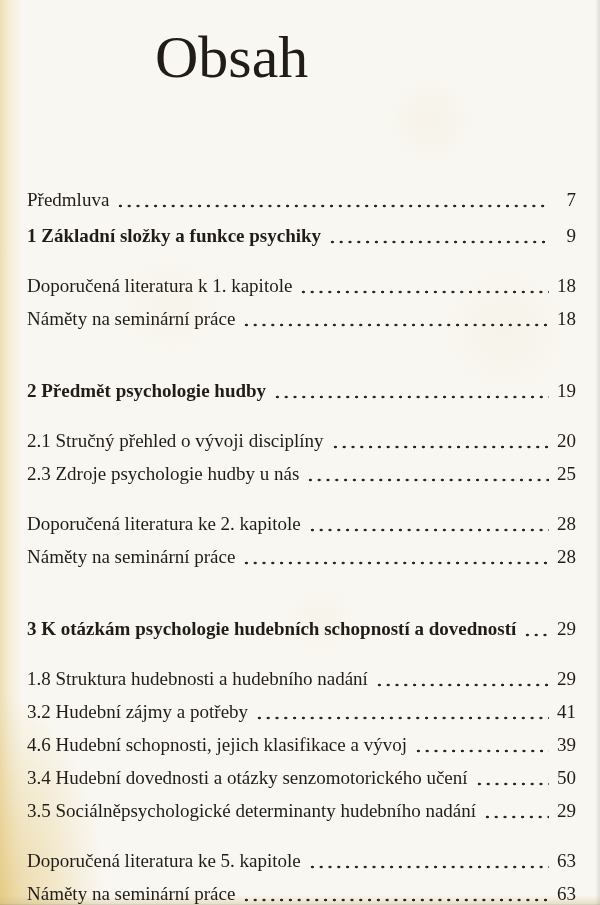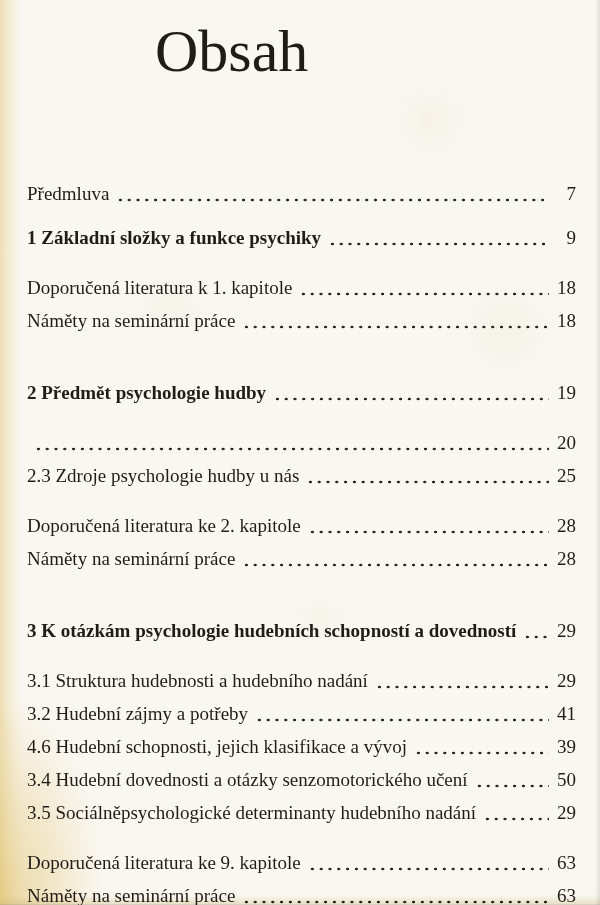--- a/index.html
+++ b/index.html
@@ -9,21 +9,21 @@
   }
   html,body{margin:0;padding:0;background:#ffffff;}
   .page{
     position:relative;
     width:600px;height:905px;
     box-sizing:border-box;
     background:var(--paper);
     overflow:hidden;
     font-family:"Liberation Serif","DejaVu Serif",serif;
     color:var(--ink);
-    padding:0 24px 0 27px;
+    padding:6px 24px 0 27px;
     border-top:1px solid #ececе4;
   }
   
   .edge-left{
     position:absolute;left:0;top:0;bottom:0;width:22px;
     background:linear-gradient(90deg, rgba(226,198,120,0.50), rgba(226,198,120,0.20) 45%, rgba(226,198,120,0) 100%);
     pointer-events:none;
   }
   .edge-left-glow{
     position:absolute;left:0;bottom:0;width:170px;height:320px;
@@ -71,21 +71,21 @@
     align-self:stretch;
     margin:0 5px 0 7px;
     background-image:radial-gradient(circle, #2b261f 1.15px, transparent 1.65px);
     background-size:8.8px 4px;
     background-repeat:repeat-x;
     background-position:0 calc(100% - 3px);
     min-width:10px;
   }
   .row .page-num{min-width:22px;text-align:right;white-space:nowrap;}
   .sp-first{margin-top:97px;}
-  .sp-sect {margin-top:22px;}
+  .sp-sect {margin-top:14px;}
   .sp-sub  {margin-top:28px;}
   .sp-big  {margin-top:50px;justify-content:space-between;}
   .sp-norm {margin-top:11px;}
 </style>
 </head>
 <body>
 
 <div class="page">
   <div class="edge-left"></div>
   <div class="edge-left-glow"></div>
@@ -121,20 +121,21 @@
       <span class="page-num">18</span>
     </div>
 
     <div class="row chapter sp-big">
       <span class="label">2 Předmět psychologie hudby</span>
       <span class="leader"></span>
       <span class="page-num">19</span>
     </div>
 
     <div class="row sp-sub">
+      <span class="label">2.1 Stručný přehled o vývoji disciplíny</span>
       <span class="leader"></span>
       <span class="page-num">20</span>
     </div>
 
 
     <div class="row sp-norm">
       <span class="label">2.3 Zdroje psychologie hudby u nás</span>
       <span class="leader"></span>
       <span class="page-num">25</span>
     </div>
@@ -151,21 +152,21 @@
       <span class="page-num">28</span>
     </div>
 
     <div class="row chapter sp-big">
       <span class="label">3 K otázkám psychologie hudebních schopností a dovedností</span>
       <span class="leader"></span>
       <span class="page-num">29</span>
     </div>
 
     <div class="row sp-sub">
-      <span class="label">3.1 Struktura hudebnosti a hudebního nadání</span>
+      <span class="label">1.8 Struktura hudebnosti a hudebního nadání</span>
       <span class="leader"></span>
       <span class="page-num">29</span>
     </div>
 
     <div class="row sp-norm">
       <span class="label">3.2 Hudební zájmy a potřeby</span>
       <span class="leader"></span>
       <span class="page-num">41</span>
     </div>
 
@@ -181,21 +182,21 @@
       <span class="page-num">50</span>
     </div>
 
     <div class="row sp-norm">
       <span class="label">3.5 Sociálněpsychologické determinanty hudebního nadání</span>
       <span class="leader"></span>
       <span class="page-num">29</span>
     </div>
 
     <div class="row sp-sub">
-      <span class="label">Doporučená literatura ke 9. kapitole</span>
+      <span class="label">Doporučená literatura ke 5. kapitole</span>
       <span class="leader"></span>
       <span class="page-num">63</span>
     </div>
 
     <div class="row sp-norm">
       <span class="label">Náměty na seminární práce</span>
       <span class="leader"></span>
       <span class="page-num">63</span>
     </div>
 

